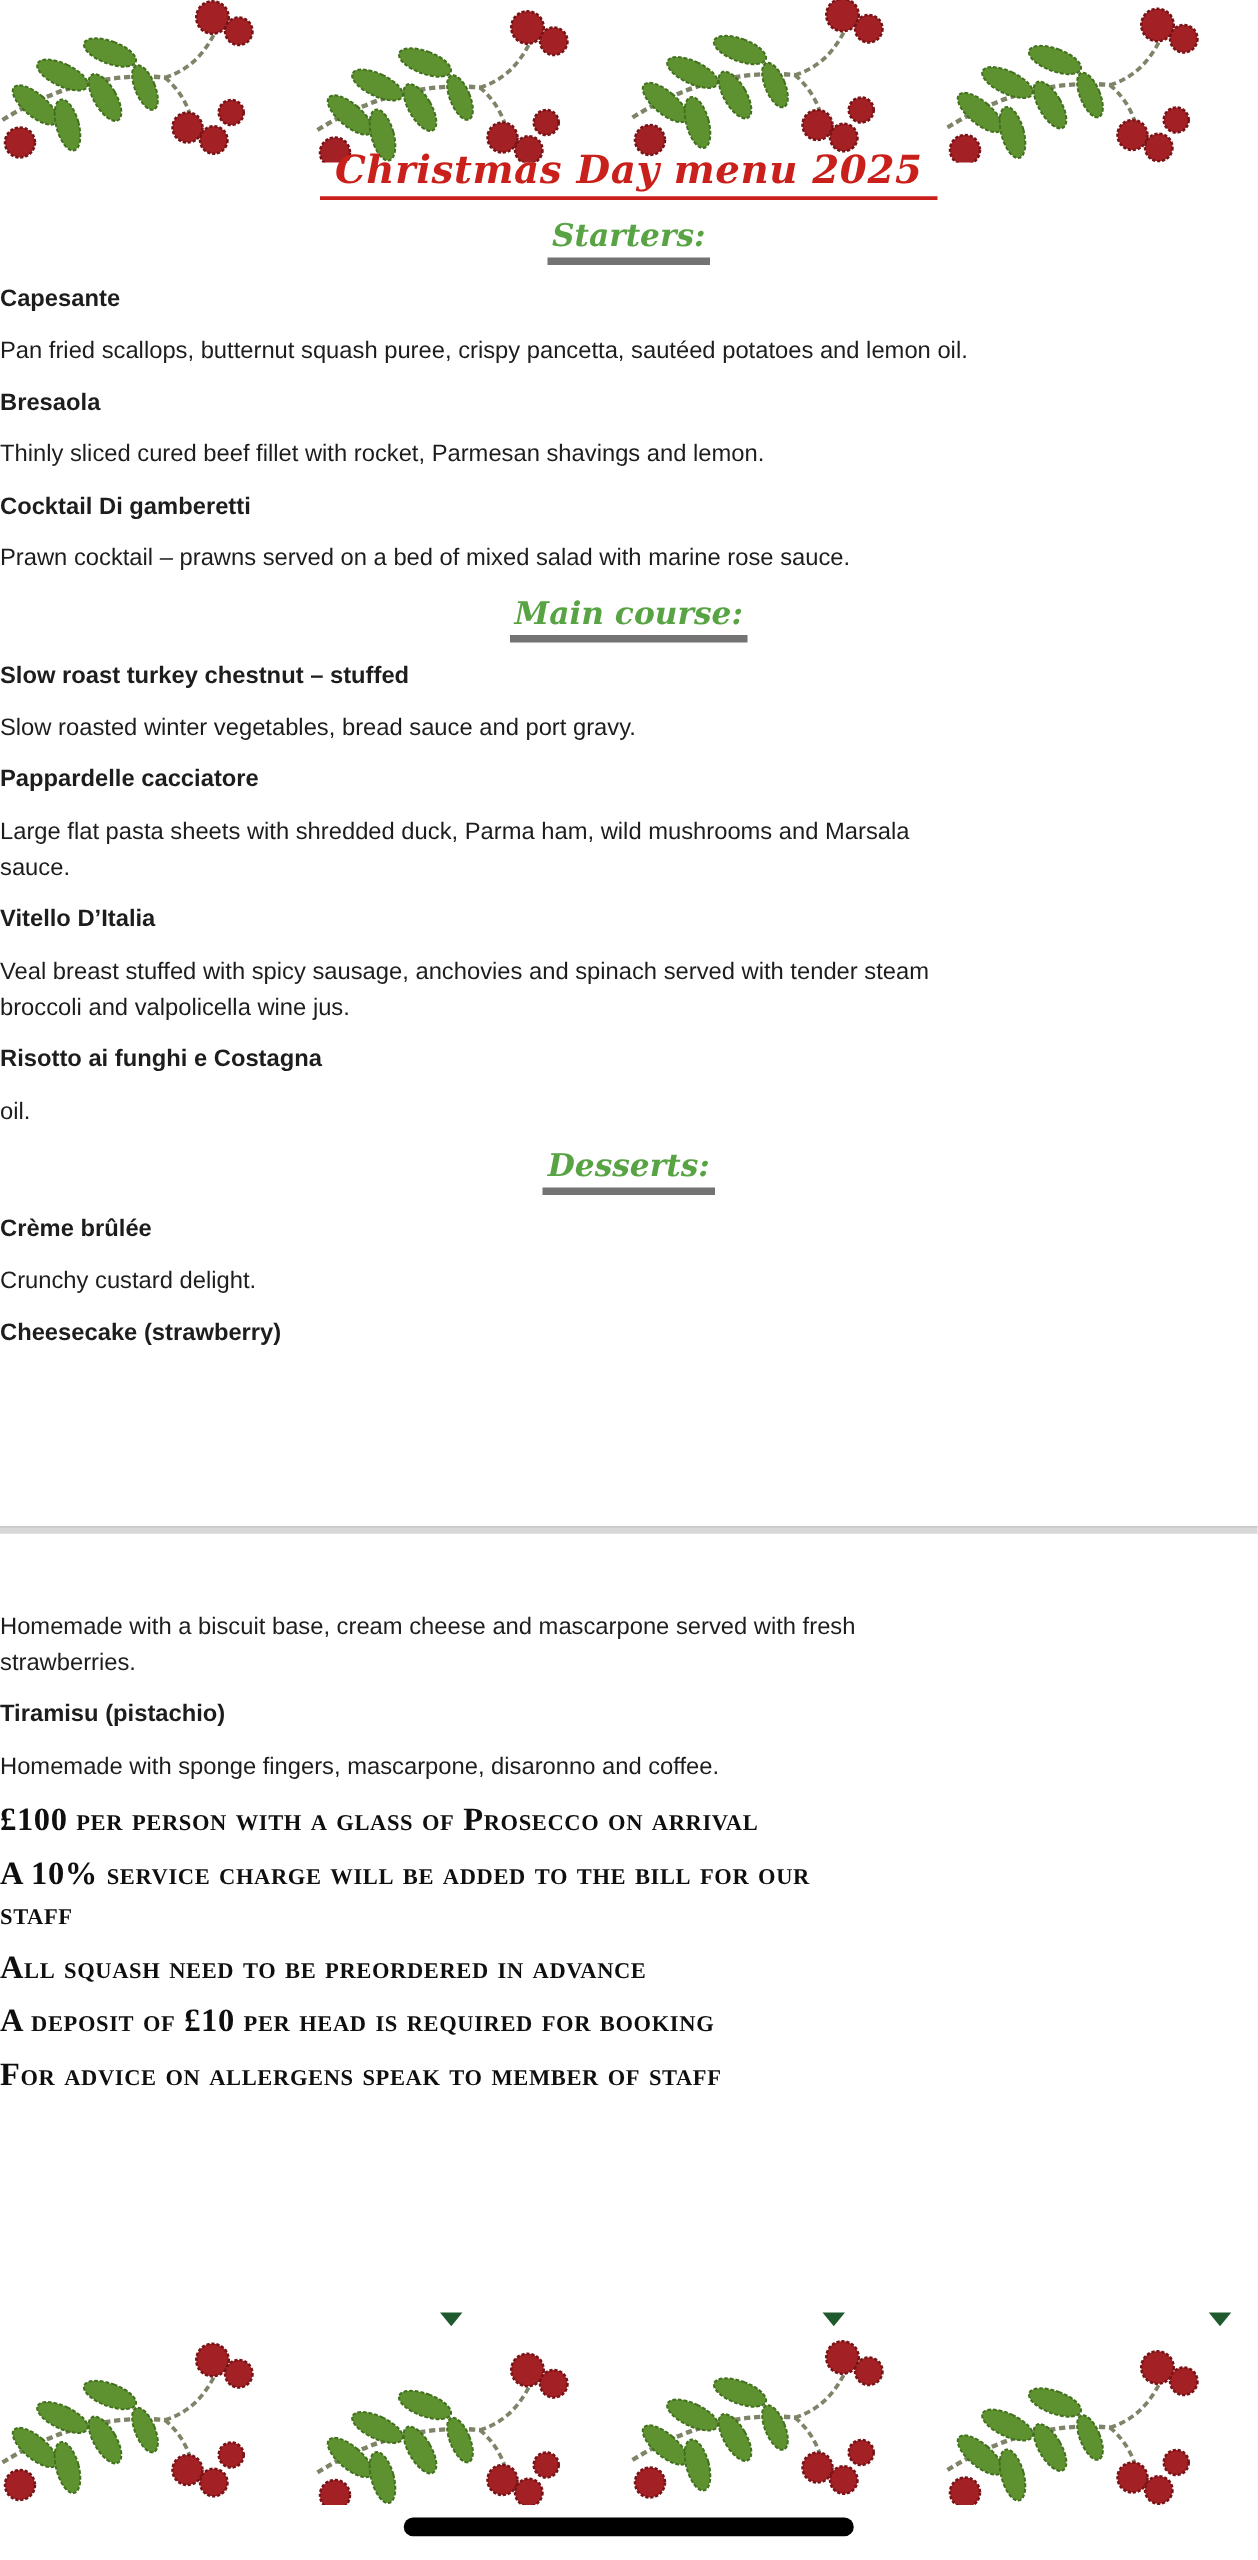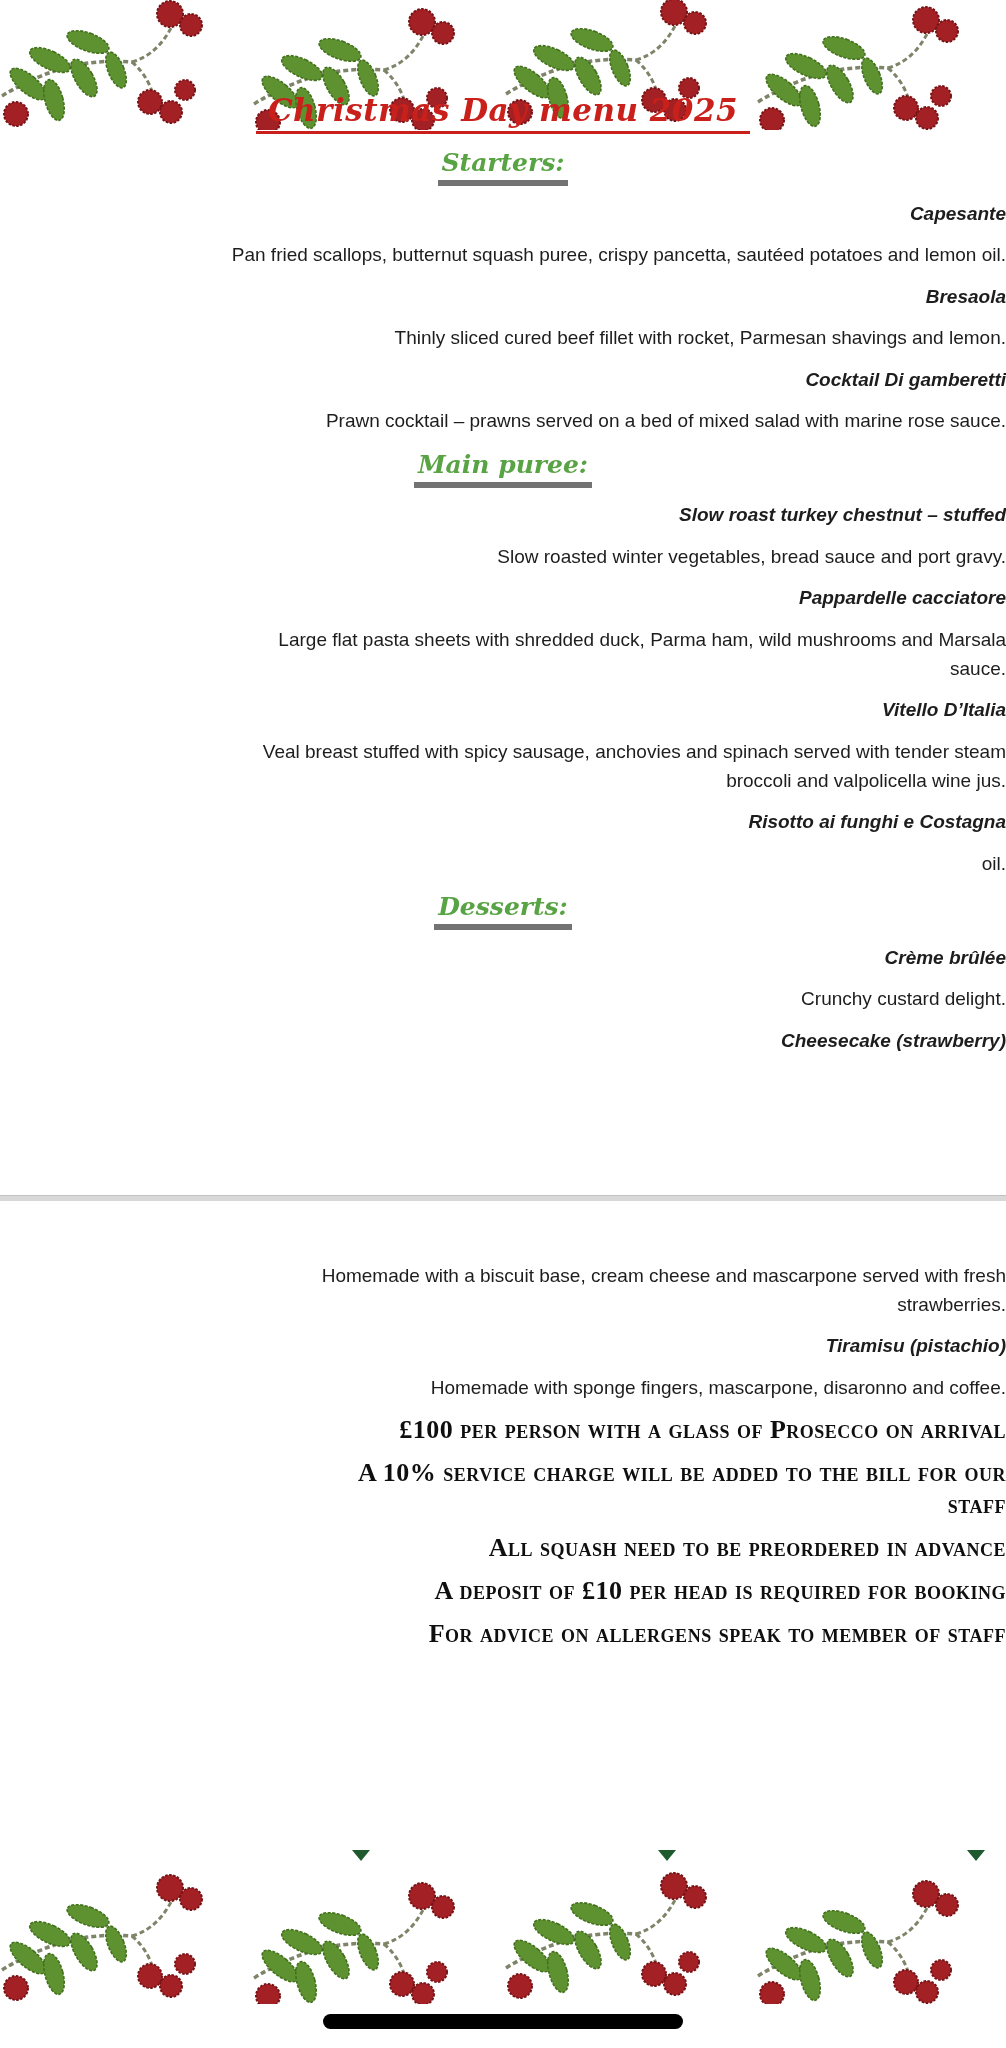--- a/index.html
+++ b/index.html
@@ -2,35 +2,35 @@
 <html><head>
 <meta charset="utf-8">
 <style>
   html,body{margin:0;padding:0;}
   body{
     width:1006px;height:2048px;position:relative;overflow:hidden;
     background:#ffffff;
     font-family:"Liberation Sans", sans-serif;
     -webkit-font-smoothing:antialiased;
   }
-  .content{position:absolute;left:0;top:0;width:1006px;padding-top:90px;text-align:right;}
+  .content{position:absolute;left:0;top:0;width:1006px;padding-top:116px;text-align:left;}
   .title{
     display:table;margin:0 auto;font-family:"DejaVu Serif", serif;
     font-style:italic;font-weight:bold;font-size:31px;line-height:40px;
     color:#c9201b;border-bottom:3px solid #c9201b;padding:0 12px 1px;
     letter-spacing:.5px;
   }
   .sect{
     display:table;margin:12px auto;font-family:"DejaVu Serif", serif;
     font-style:italic;font-weight:bold;font-size:25px;line-height:34px;
     color:#58a343;border-bottom:6px solid #737373;padding:0 4px 0;
   }
   p{margin:12.5px auto;font-size:19px;line-height:29px;color:#1d1d1d;}
   p .ln{display:block;white-space:nowrap;}
-  .nm{font-weight:bold;font-style:italic;}
+  .nm{font-weight:bold;}
   .page-sep{
     height:5px;margin:140px 0 0;background:#d8d8d8;border-top:1px solid #c2c2c2;
   }
   .after-sep{margin-top:60px;}
   .footer{}
   .footer p{
     font-family:"Liberation Serif", serif;font-weight:bold;
     font-variant:small-caps;font-size:26px;line-height:32px;margin:11px auto;
     color:#0f0f0f;letter-spacing:.5px;
   }
@@ -96,21 +96,21 @@
     </p>
   <p class="nm">Bresaola</p>
   <p class="ds">
       <span class="ln">Thinly sliced cured beef fillet with rocket, Parmesan shavings and lemon.</span>
     </p>
   <p class="nm">Cocktail Di gamberetti</p>
   <p class="ds">
       <span class="ln">Prawn cocktail – prawns served on a bed of mixed salad with marine rose sauce.</span>
     </p>
 
-  <h2 class="sect">Main puree:</h2>
+  <h2 class="sect">Main course:</h2>
   <p class="nm">Slow roast turkey chestnut – stuffed</p>
   <p class="ds">
       <span class="ln">Slow roasted winter vegetables, bread sauce and port gravy.</span>
     </p>
   <p class="nm">Pappardelle cacciatore</p>
   <p class="ds">
       <span class="ln">Large flat pasta sheets with shredded duck, Parma ham, wild mushrooms and Marsala</span>
       <span class="ln">sauce.</span>
     </p>
   <p class="nm">Vitello D’Italia</p>

